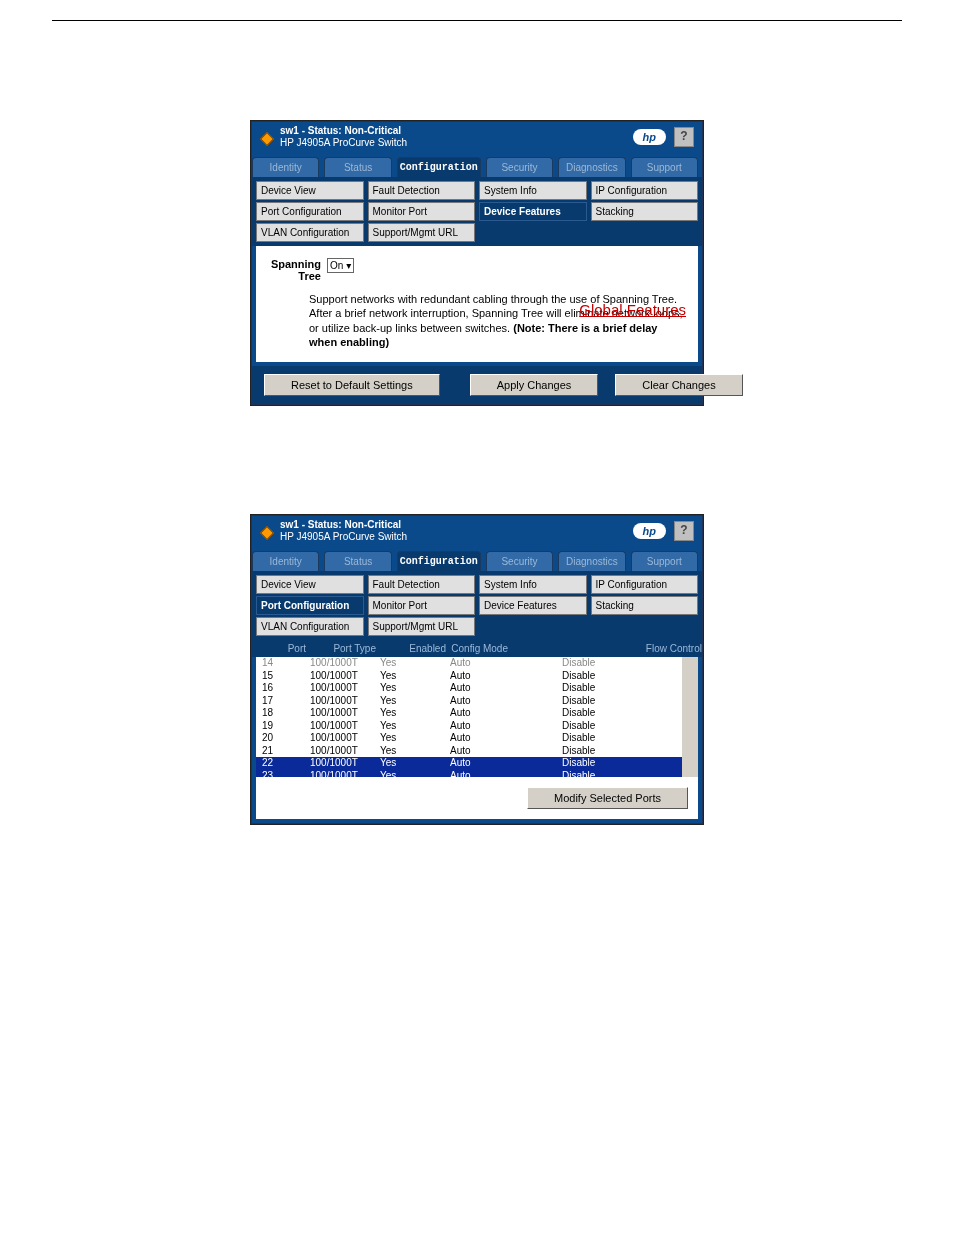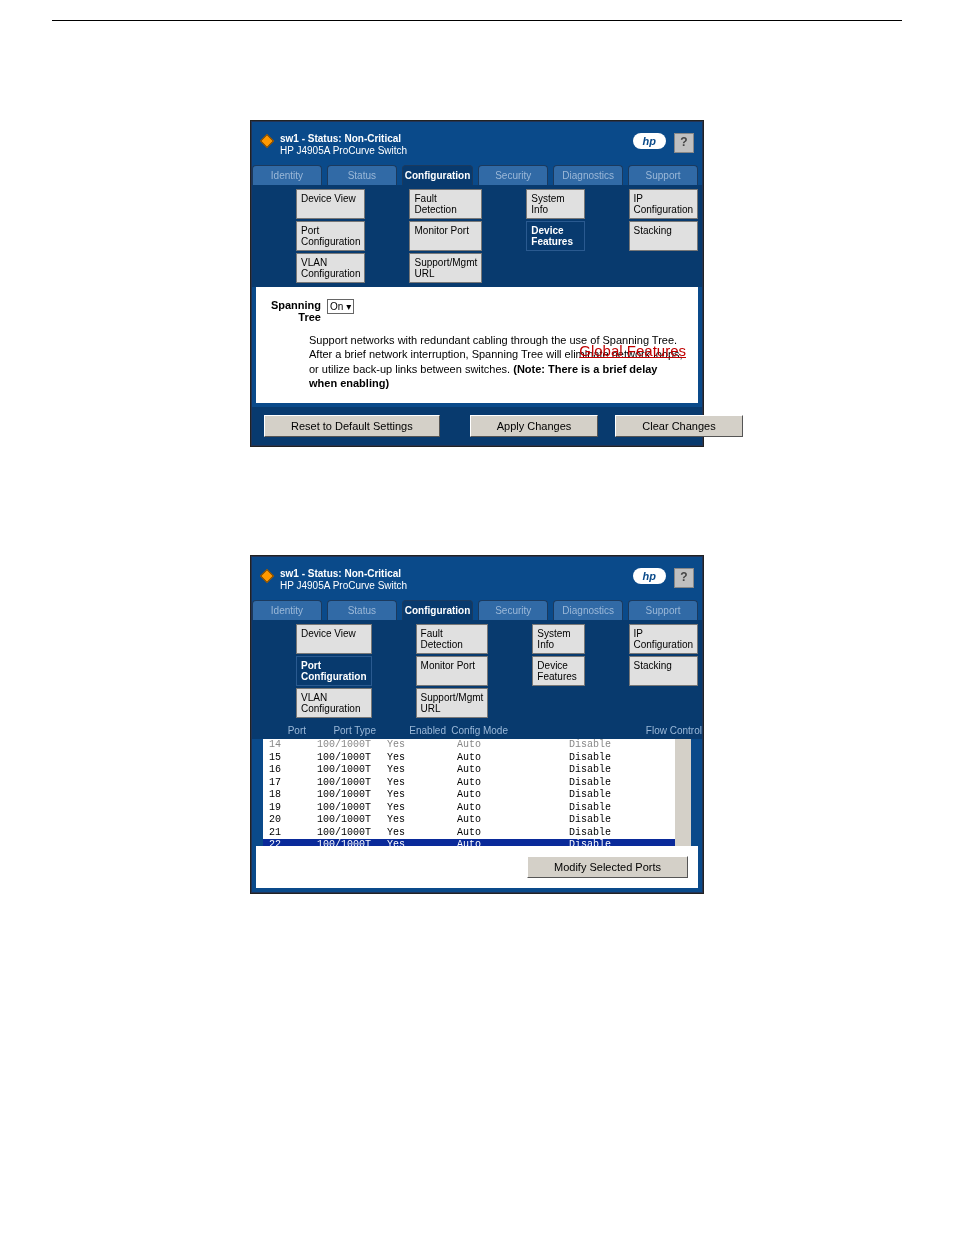--- a/index.html
+++ b/index.html
@@ -18,23 +18,23 @@
   }
   .win {
     width: 450px;
     margin: 0 auto 110px auto;
     background: #0a4a8a;
     border: 1px solid #223355;
     box-shadow: 0 0 0 1px #222;
   }
   .win-header {
     color: #fff;
-    padding: 11px 8px 4px 8px;
+    padding: 3px 8px 4px 8px;
     display: flex;
-    align-items: flex-start;
+    align-items: center;
   }
   .diamond {
     width: 8px;
     height: 8px;
     background: #ff9900;
     transform: rotate(45deg);
     margin: 3px 8px 0 2px;
     border: 1px solid #703f00;
   }
   .hdr-text { flex: 1; line-height: 1.2; font-size: 10px; }
@@ -75,37 +75,37 @@
     border: 1px solid #1b3a5e;
     border-bottom: none;
     border-radius: 4px 4px 0 0;
     margin-right: 0px;
     cursor: pointer;
   }
   .tab.active {
     background: #083a6e;
     color: #ffffff;
     font-weight: bold;
+    font-family: Liberation Mono, monospace;
   }
   .subtab-block {
     background: #083a6e;
     padding: 4px 4px;
     display: grid;
     grid-template-columns: repeat(4,1fr);
     gap: 2px 4px;
   }
   .subtab {
     background: #e0e0e0;
     color: #000;
     border: 1px solid #777;
     padding: 3px 4px;
     font-size: 10px;
     text-align: left;
     cursor: pointer;
-    margin-left: 40px;
   }
   .subtab.active {
     background: #083a6e;
     color: #fff;
     font-weight: bold;
     border: 1px solid #2a5a90;
   }
   .content {
     background: #fff;
     margin: 0 4px 4px 4px;
@@ -161,26 +161,25 @@
     background: #083a6e;
     color: #9bb8d8;
     display: grid;
     grid-template-columns: 48px 70px 70px 62px 50px 1fr;
     font-size: 10px;
     padding: 3px 0 3px 6px;
     text-align: right;
   }
   .port-body {
     background: #fff;
-    margin: 0 11px;
-    height: 107px;
+    margin: 0 4px;
+    height: 120px;
     overflow: hidden;
     position: relative;
     border-right: 16px solid #d4d0c8;
-    font-family: Liberation Mono, monospace;
   }
   .scroll-arrow {
     position: absolute;
     right: -16px;
     width: 14px;
     height: 14px;
     background: #c0c0c0;
     border: 1px solid #777;
     font-size: 8px;
     text-align: center;

